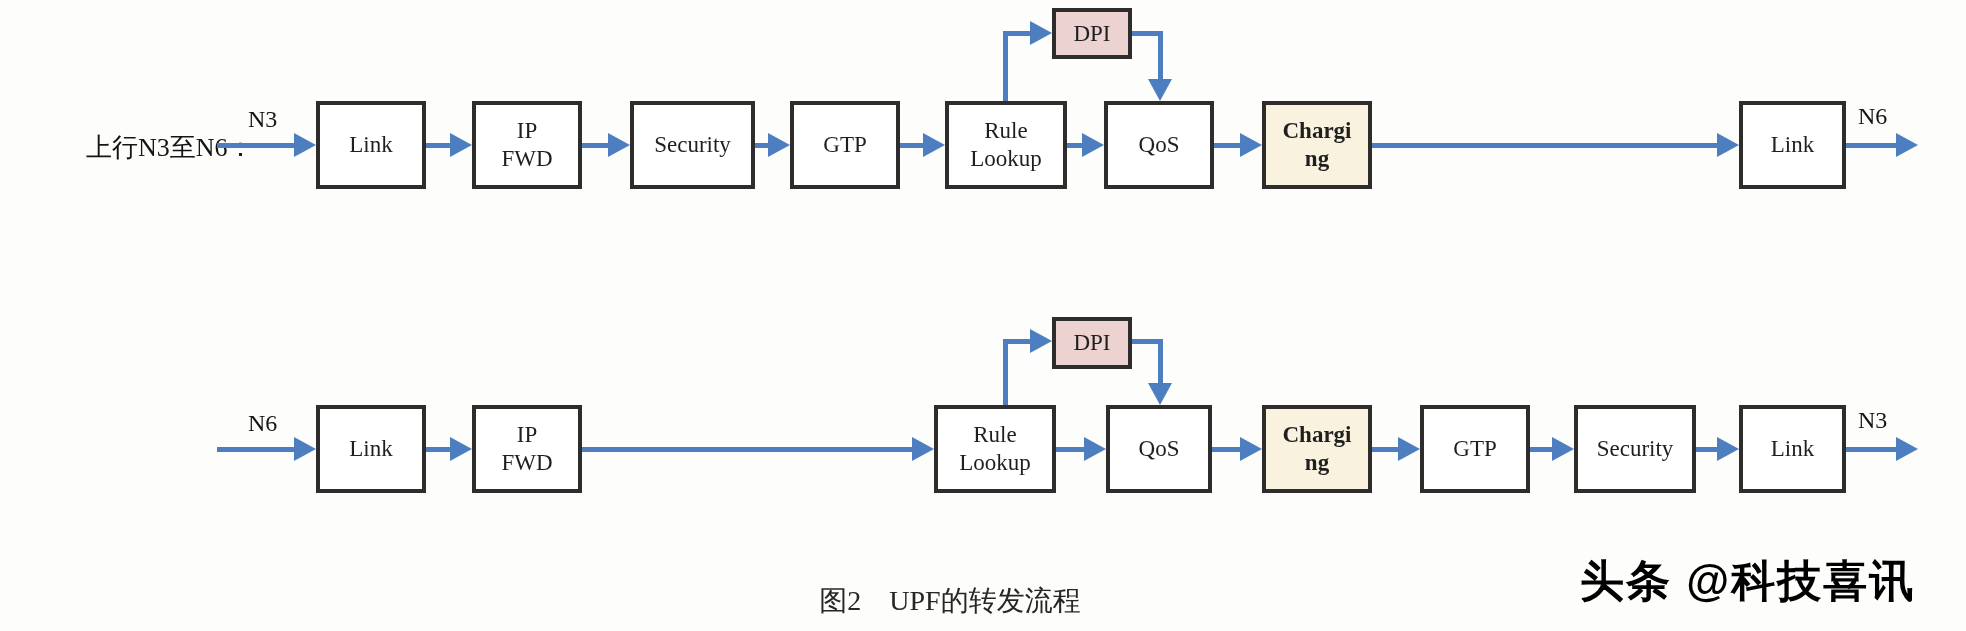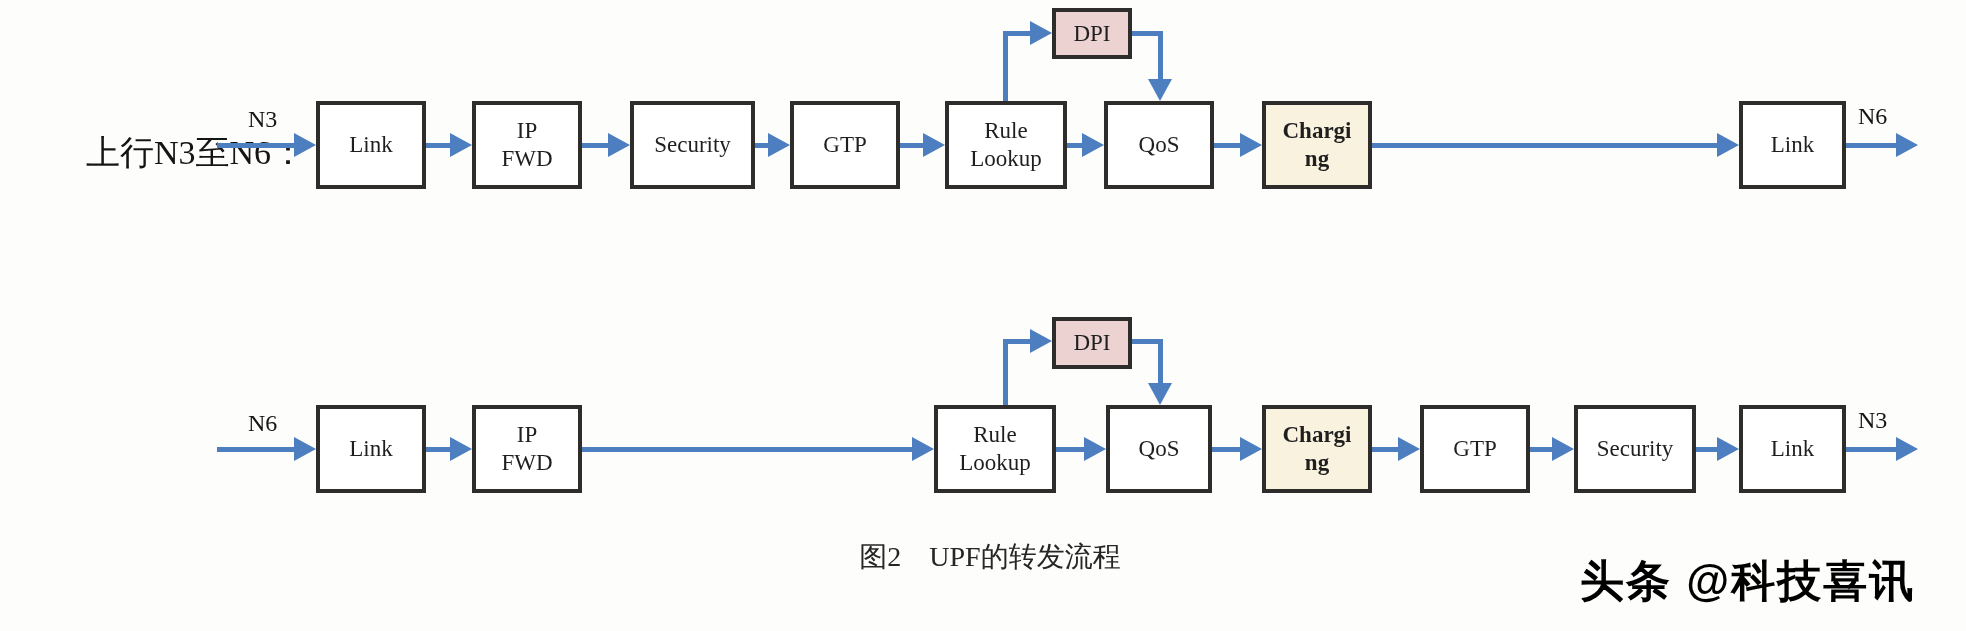--- a/index.html
+++ b/index.html
@@ -13,21 +13,21 @@
     display:flex;align-items:center;justify-content:center;text-align:center;
     font-size:23px;line-height:28px;color:var(--text,#1f1f1f);white-space:pre-line;
   }
   .box.charging{background:var(--charging-fill,#f9f2de);font-weight:bold;}
   .dpi{
     position:absolute;width:80px;box-sizing:border-box;
     border:4px solid var(--box-border,#2e2d2c);background:var(--dpi-fill,#edd3d1);
     display:flex;align-items:center;justify-content:center;
     font-size:23px;color:var(--text,#1f1f1f);
   }
-  .row-label{position:absolute;font-size:34px;color:#141414;white-space:nowrap;}
+  .row-label{position:absolute;font-size:26px;color:#141414;white-space:nowrap;}
   .port-label{position:absolute;font-size:24px;color:#141414;}
   .arrow{position:absolute;height:0;}
   .arrow .shaft{position:absolute;left:0;right:20px;top:-2.5px;height:5px;background:var(--arrow,#4d7ebf);}
   .arrow .head{position:absolute;right:0;top:-12px;width:0;height:0;
     border-top:12px solid transparent;border-bottom:12px solid transparent;
     border-left:22px solid var(--arrow,#4d7ebf);}
   .vseg{position:absolute;width:5px;background:var(--arrow,#4d7ebf);}
   .hseg{position:absolute;height:5px;background:var(--arrow,#4d7ebf);}
   .head-right{position:absolute;width:0;height:0;
     border-top:12px solid transparent;border-bottom:12px solid transparent;
@@ -174,16 +174,16 @@
   <div class="port-label" style="left:1858px;top:407px;">N3</div>
 
   <div class="dpi" style="left:1052px;top:317px;height:52px;">DPI</div>
   <div class="vseg" style="left:1003px;top:341px;height:64px;"></div>
   <div class="hseg" style="left:1003px;top:339px;width:27px;"></div>
   <div class="head-right" style="left:1030px;top:329px;"></div>
   <div class="hseg" style="left:1132px;top:339px;width:28px;"></div>
   <div class="vseg" style="left:1158px;top:339px;height:44px;"></div>
   <div class="head-down" style="left:1148px;top:383px;"></div>
 
-  <div class="caption" style="top:538px;padding-left:40px;">图2　UPF的转发流程</div>
+  <div class="caption" style="top:582px;">图2　UPF的转发流程</div>
   <div class="watermark" style="left:1580px;top:552px;">头条 @科技喜讯</div>
 
 </div>
 
 </body></html>

